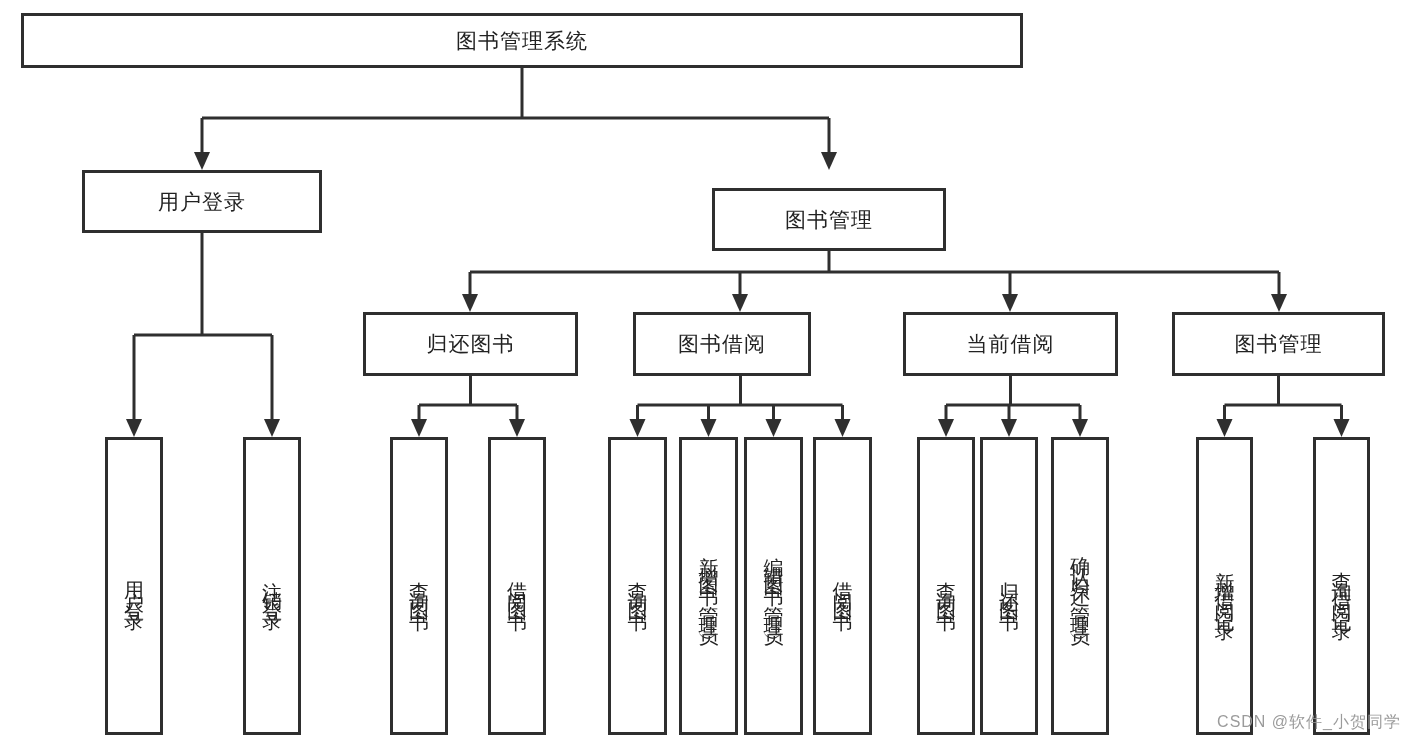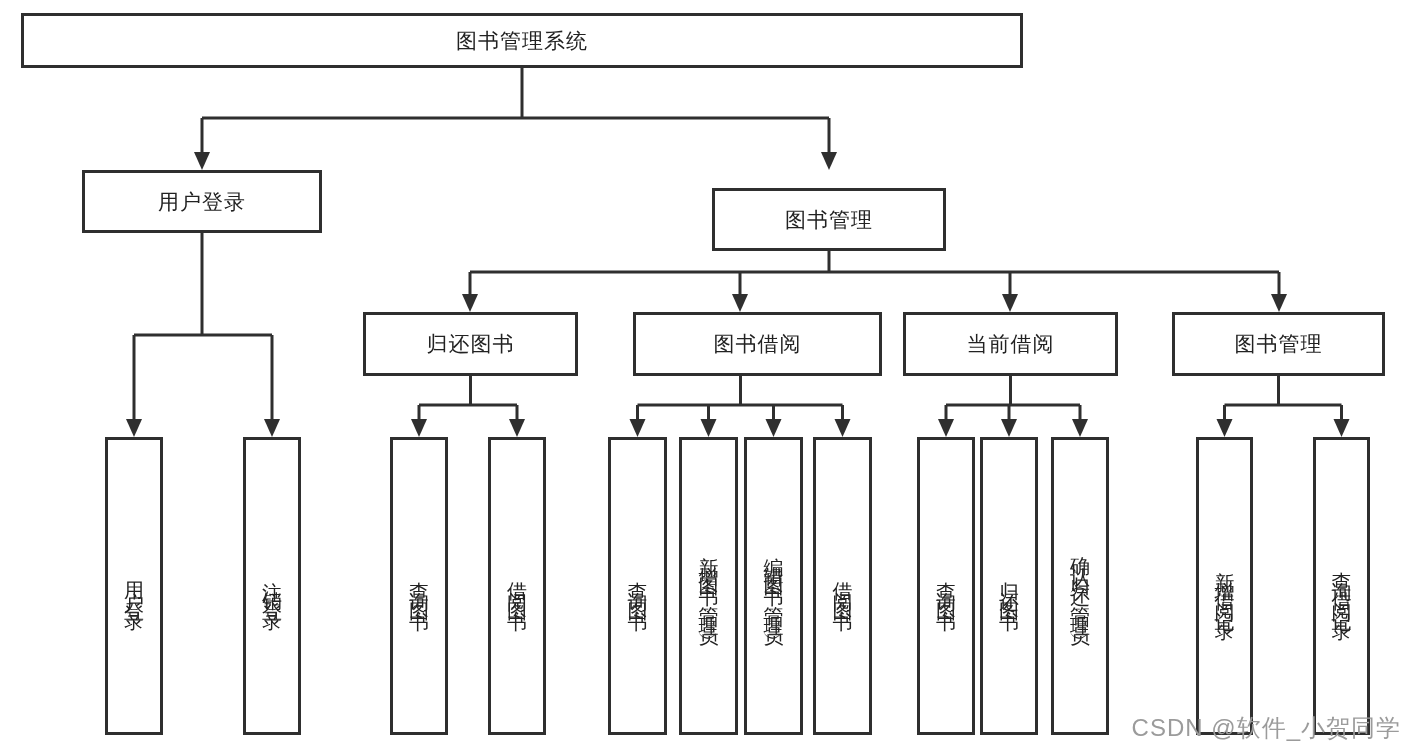--- a/index.html
+++ b/index.html
@@ -14,21 +14,21 @@
     display:flex;align-items:center;justify-content:center;
     color:#222222;font-size:21px;letter-spacing:1px;
   }
   .node.leaf{font-size:20px;letter-spacing:0;}
   .vtext{
     writing-mode:vertical-lr;text-orientation:mixed;
     letter-spacing:10px;line-height:1.05;white-space:nowrap;
   }
   .watermark{
     position:absolute;z-index:3;right:4px;top:712px;
-    color:#9b9b9b;font-size:24px;letter-spacing:1px;white-space:nowrap;
+    color:#9b9b9b;font-size:16px;letter-spacing:1px;white-space:nowrap;
   }
 </style>
 </head>
 <body>
 
 <div class="canvas">
 
   <svg class="connectors" width="1405" height="747" viewBox="0 0 1405 747" aria-hidden="true">
     <g stroke="#2f2f2f" stroke-width="3" fill="none">
 
@@ -102,21 +102,21 @@
   <div class="node" style="left:82px;top:170px;width:240px;height:63px;">
     <span>用户登录</span>
   </div>
   <div class="node" style="left:712px;top:188px;width:234px;height:63px;">
     <span>图书管理</span>
   </div>
 
   <div class="node" style="left:363px;top:312px;width:215px;height:64px;">
     <span>归还图书</span>
   </div>
-  <div class="node" style="left:633px;top:312px;width:249px;height:64px;">
+  <div class="node" style="left:633px;top:312px;width:178px;height:64px;">
     <span>图书借阅</span>
   </div>
   <div class="node" style="left:903px;top:312px;width:215px;height:64px;">
     <span>当前借阅</span>
   </div>
   <div class="node" style="left:1172px;top:312px;width:213px;height:64px;">
     <span>图书管理</span>
   </div>
 
   <div class="node leaf" style="left:105px;top:437px;width:58px;height:298px;">

